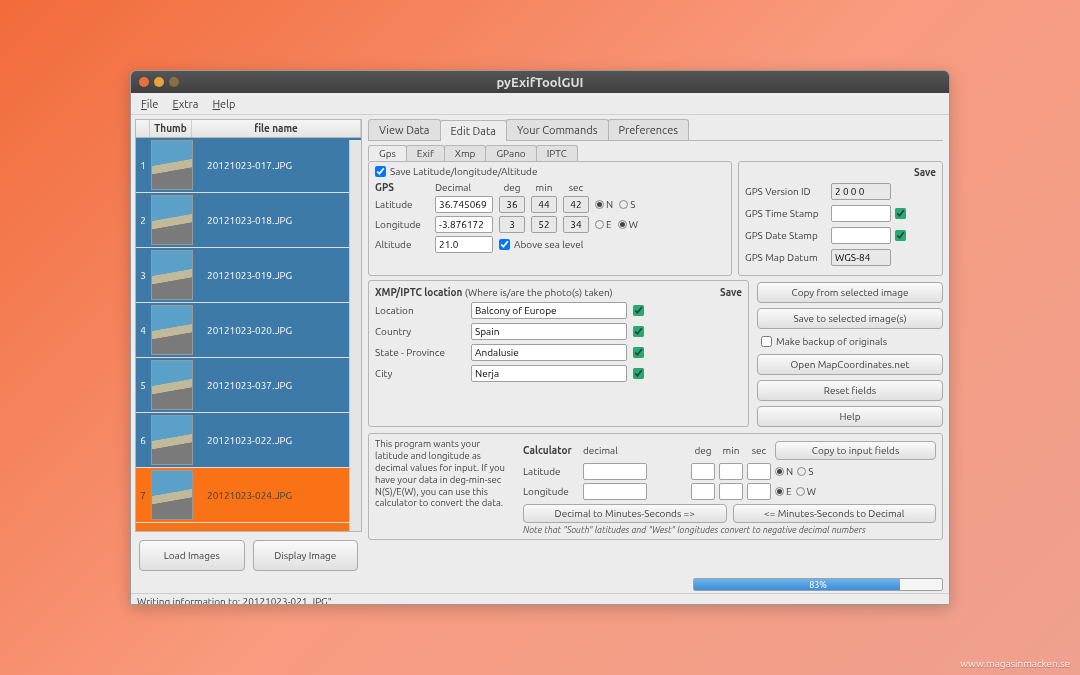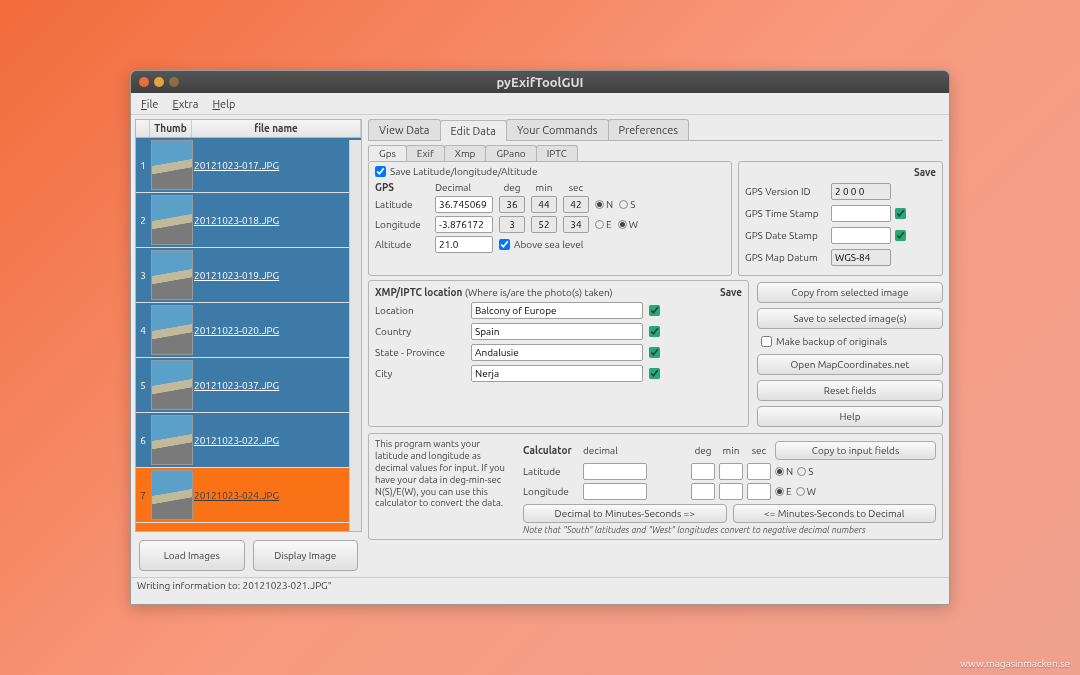--- a/index.html
+++ b/index.html
@@ -19,21 +19,21 @@
 .thead { display: flex; background: linear-gradient(#f4f4f4,#e5e5e5); border-bottom: 1px solid #b5b5b5; font-size: 10px; }
 .thead div { padding: 3px 4px; border-right: 1px solid #ccc; text-align:center; }
 .th-n { width: 14px; }
 .th-thumb { width: 42px; font-weight: bold; }
 .th-name { flex: 1; font-weight: bold; }
 .tbody { flex:1; overflow:hidden; }
 .row { display: flex; height: 55px; border-bottom: 1px solid #ddd; align-items: center; }
 .row.sel { background: #3e7aa8; color: #fff; }
 .row .n { width: 14px; font-size:10px; text-align:center; }
 .row .thumb { width: 42px; height: 50px; background: linear-gradient(170deg,#5aa0c8 45%,#c0b99a 46%,#c0b99a 60%,#7a7a7a 61%); border:1px solid #999; margin:0 1px; }
-.row .name { flex:1; font-size:10px; padding-left:0;text-decoration:underline; }
+.row .name { flex:1; font-size:10px; padding-left:13px; }
 .scrollbar-v { position:absolute; right:0; top:20px; bottom:0; width:12px; background:#e5e5e5; border-left:1px solid #ccc;}
 .btnrow { display: flex; gap: 8px; padding: 8px 4px 2px 4px; }
 .btn { flex:1; background: linear-gradient(#fafafa,#e0e0e0); border: 1px solid #a9a9a9; border-radius: 4px; padding: 9px 6px; font-size: 10px; text-align:center; cursor:pointer; }
 .right { flex: 1; padding: 4px 6px 4px 2px; display: flex; flex-direction: column; }
 .tabs { display: flex; border-bottom: 1px solid #b5b5b5; font-size: 11px; }
 .tab { padding: 4px 10px; border: 1px solid #b5b5b5; border-bottom: none; background: #e0e0e0; margin-right:-1px; border-radius:3px 3px 0 0; cursor:pointer;}
 .tab.active { background: #ececec; position: relative; top:1px; }
 .subtabs { display: flex; margin-top: 4px; font-size:10px; }
 .subtab { padding: 2px 10px; border: 1px solid #b5b5b5; border-bottom:none; background: #e0e0e0; margin-right:-1px; border-radius:3px 3px 0 0; cursor:pointer;}
 .subtab.active { background: #ececec; }
@@ -42,21 +42,21 @@
 .gps-left { flex:1; }
 .gps-right { width: 205px; }
 .chk { display:inline-flex; align-items:center; gap:4px; font-size:10px; }
 .chk input { width:11px; height:11px; }
 .hdr-line { display:flex; align-items:center; gap:6px; font-size:10px; margin:3px 0; }
 .hdr-line .lbl { width:54px; }
 .hdr-line b { font-weight:bold; }
 .inp { background:#fff; border:1px solid #a0a0a0; border-radius:2px; padding:1px 3px; font-size:10px; height:17px; }
 .inp.sm { width:26px; text-align:center; background:#e8e8e8; }
 .inp.dec { width:58px; }
-.inp.locval { width:172px; }
+.inp.locval { width:156px; }
 .radio { display:inline-flex; align-items:center; gap:2px; font-size:10px; }
 .radio .r { width:9px; height:9px; border-radius:50%; border:1px solid #888; }
 .radio .r.on::after { content:''; display:block; width:5px; height:5px; background:#444; border-radius:50%; margin:1px;}
 .save-col { margin-left:auto; font-weight:bold; font-size:10px; }
 .save-chk { width:11px; height:11px; accent-color:#2a7; }
 .gps-right .line { display:flex; align-items:center; gap:4px; font-size:10px; margin:5px 0; }
 .gps-right .line .lbl { width:82px; }
 .gps-right .inp { width:60px; }
 .loc-box { margin-top:4px; }
 .loc-head { display:flex; font-size:10px; margin:2px 0 4px 0; }
@@ -335,16 +335,22 @@
             <div class="btn">Decimal to Minutes-Seconds =&gt;</div>
             <div class="btn">&lt;= Minutes-Seconds to Decimal</div>
           </div>
           <div class="calc-note">Note that "South" latitudes and "West" longitudes convert to negative decimal numbers</div>
         </div>
       </div>
 
     </div>
   </div>
 
+  <div class="progress">
+    <div class="pbar">
+      <div class="pfill"></div>
+      <div class="ptxt">83%</div>
+    </div>
+  </div>
   <div class="status">Writing information to: 20121023-021.JPG"</div>
 </div>
 
 <div class="credit">www.magasinmacken.se</div>
 
 </body></html>

